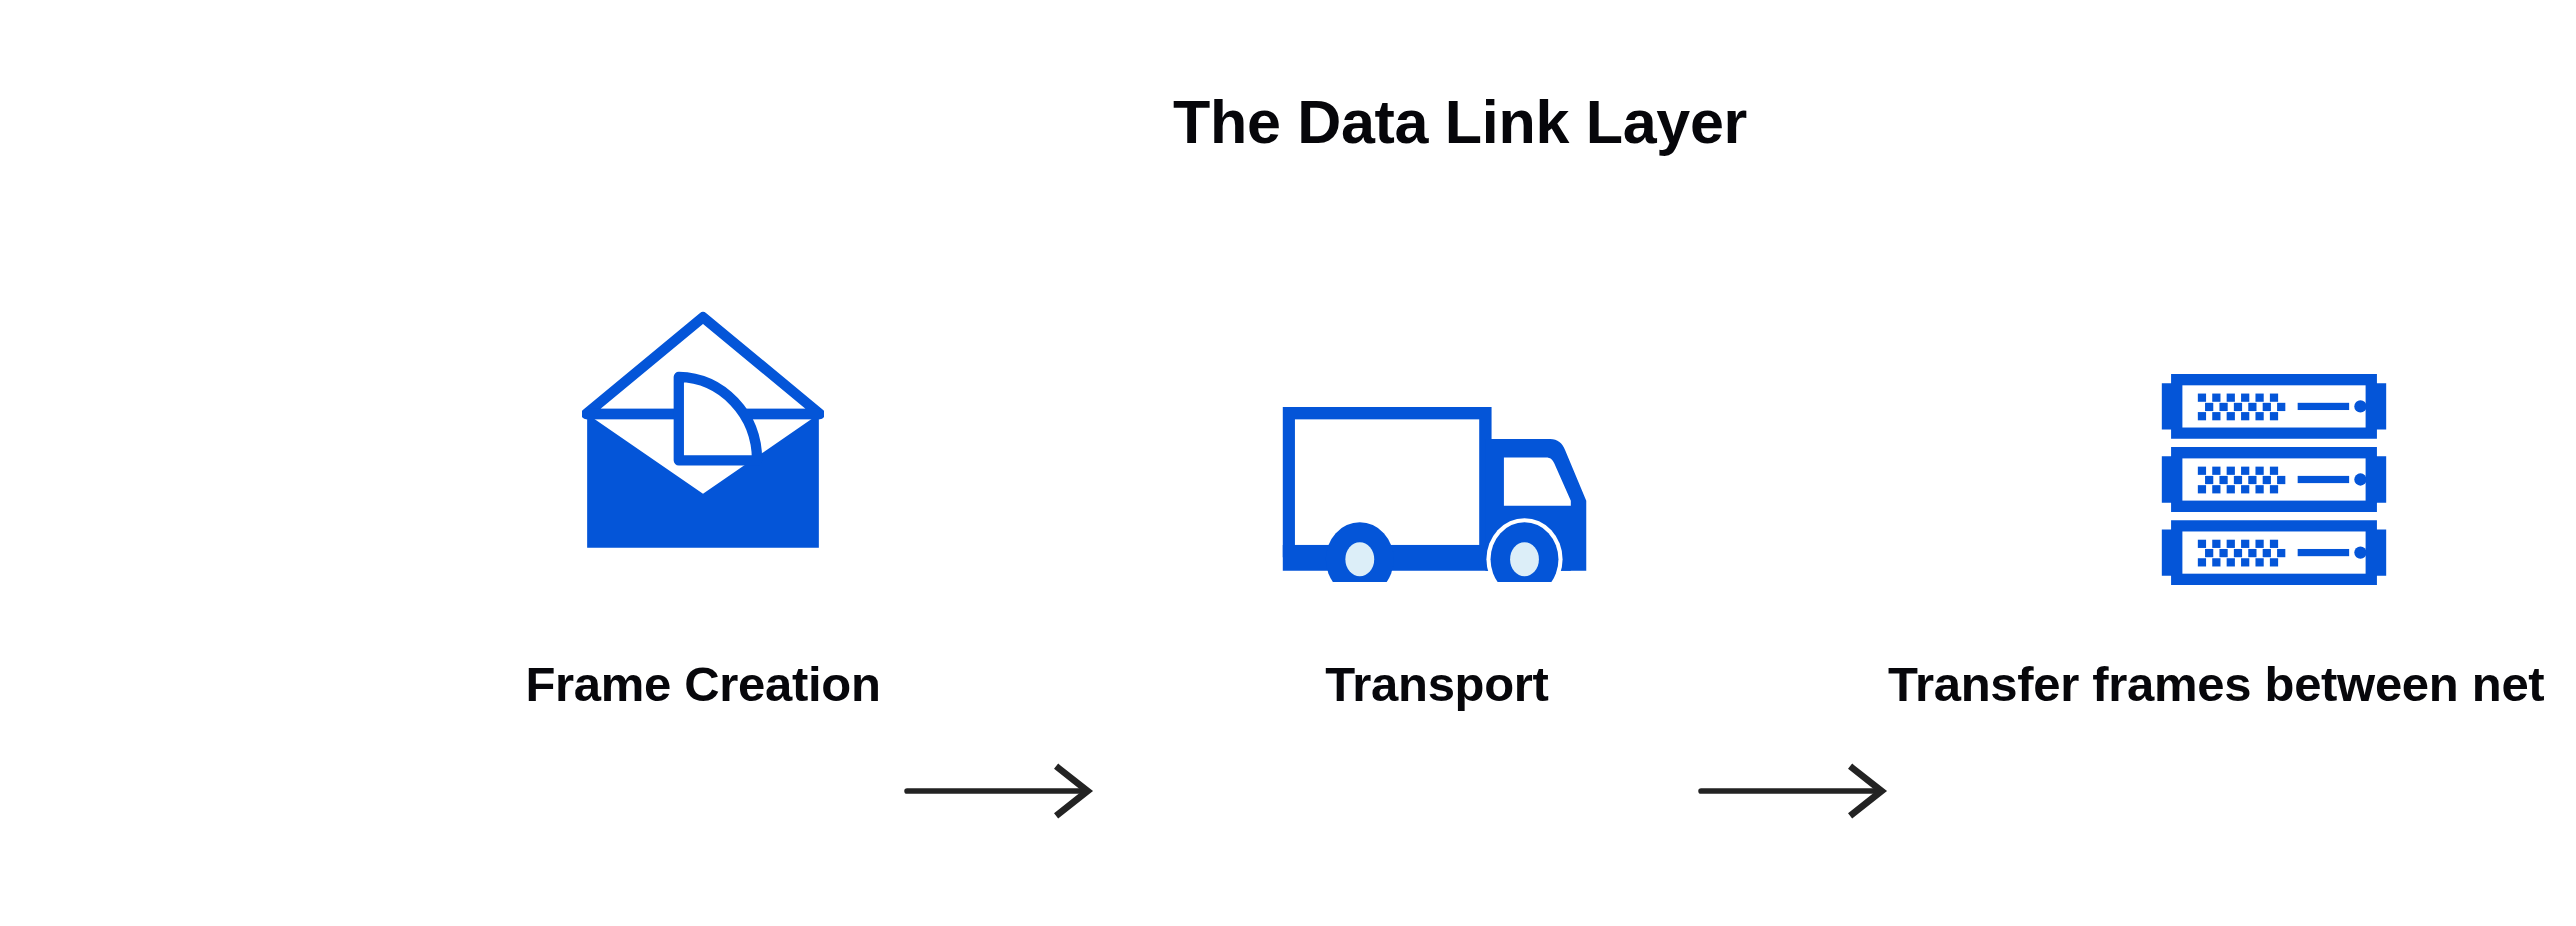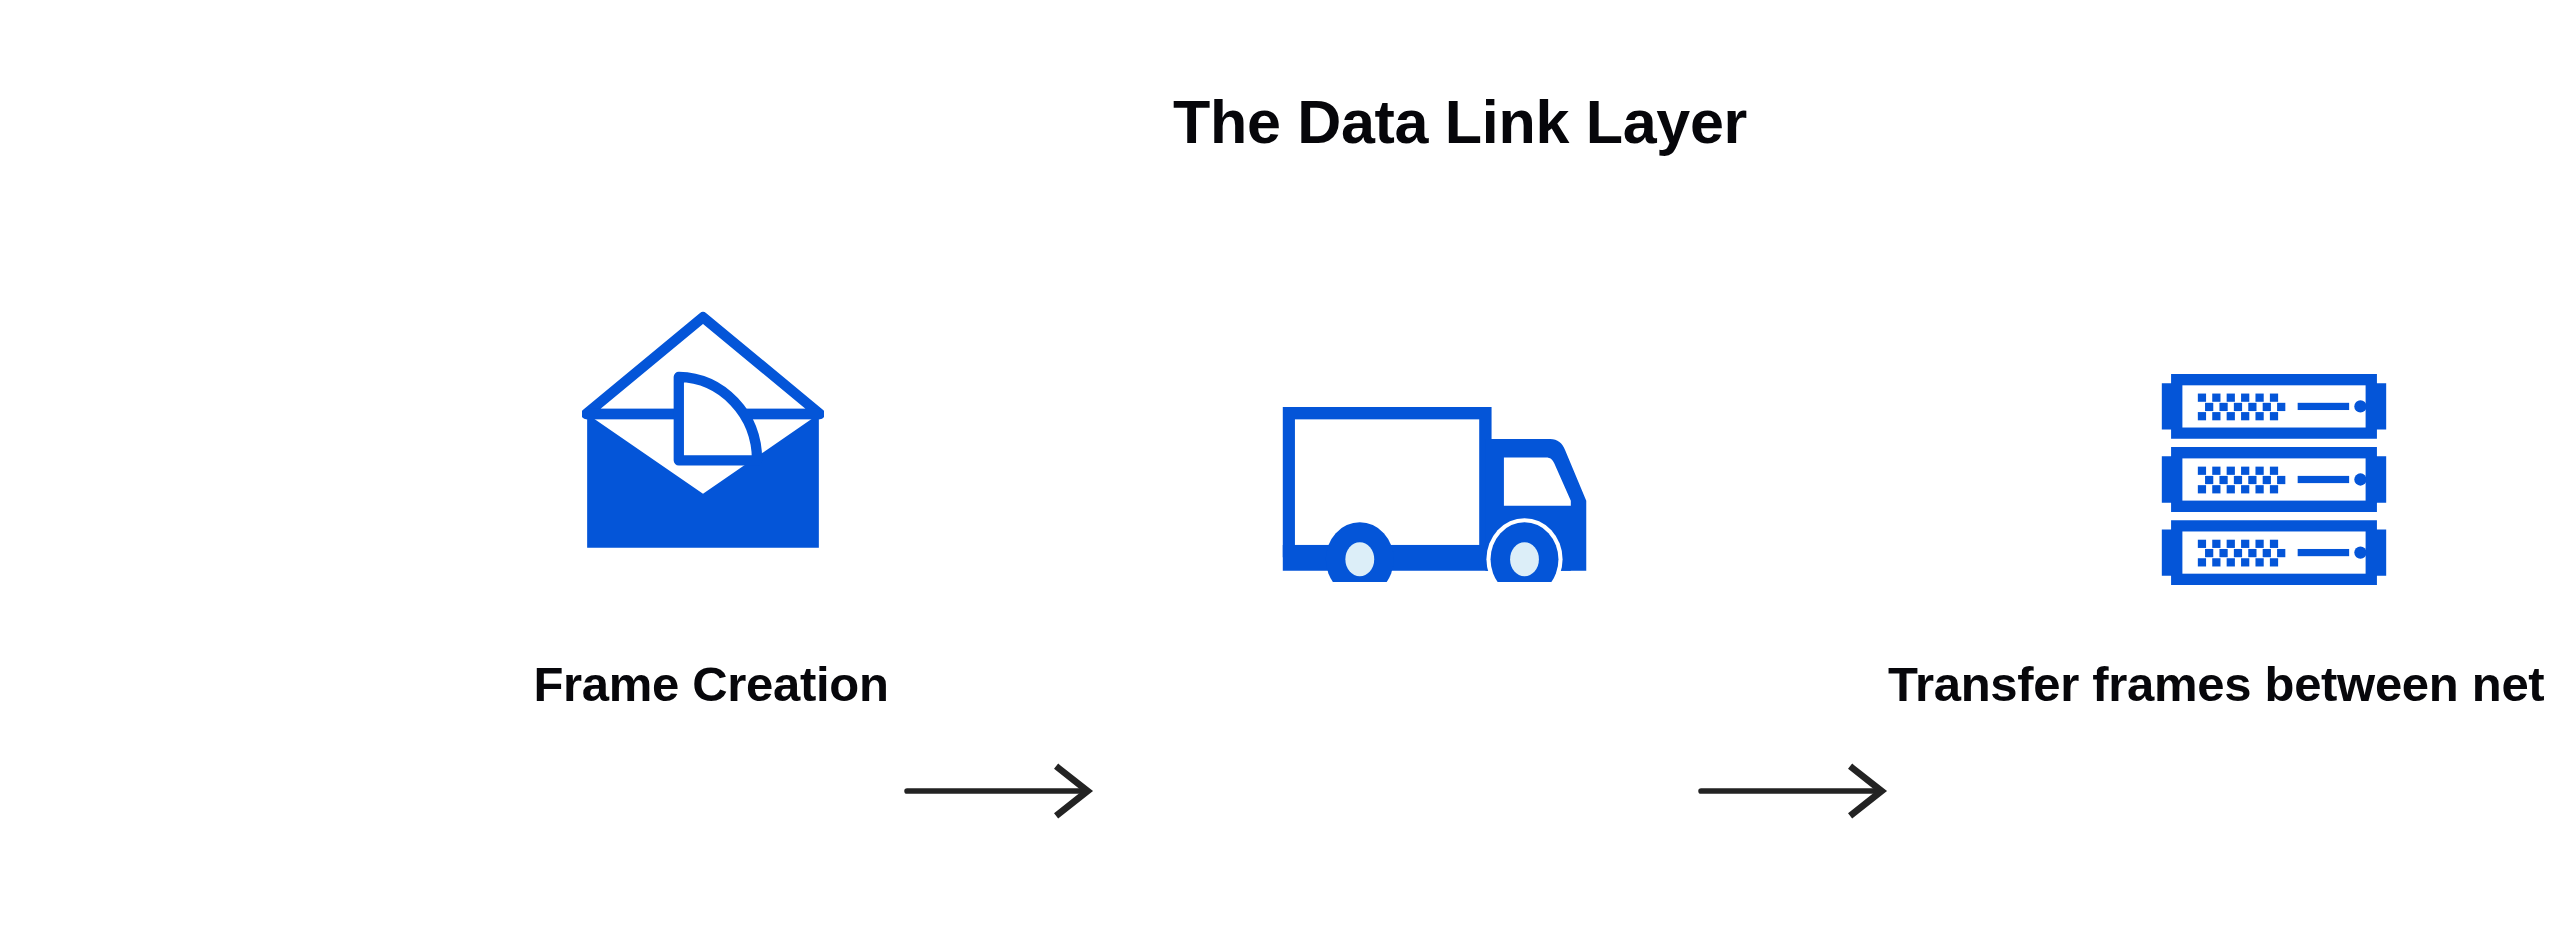--- a/index.html
+++ b/index.html
@@ -61,21 +61,21 @@
   }
   .step-icon svg {
     display: block;
     position: absolute;
     left: 50%;
     transform: translateX(-50%);
   }
   .step-label {
     position: absolute;
     top: 371px;
-    left: 8px;
+    left: 0;
     width: 100%;
     text-align: center;
     font-size: 49px;
     font-weight: 700;
     color: #07070b;
     letter-spacing: -0.3px;
     line-height: 1;
     white-space: nowrap;
   }
 
@@ -146,20 +146,21 @@
           <path d="M430 98 L512 98 C520 98 525 102 528 110 L560 182 L560 192 L430 192 Z" fill="#ffffff"></path>
 
           <ellipse cx="150" cy="296" rx="66" ry="72" fill="#0455D8"></ellipse>
           <ellipse cx="150" cy="296" rx="28" ry="33" fill="#DCEEF8"></ellipse>
 
           <ellipse cx="470" cy="296" rx="74" ry="80" fill="#ffffff"></ellipse>
           <ellipse cx="470" cy="296" rx="66" ry="72" fill="#0455D8"></ellipse>
           <ellipse cx="470" cy="296" rx="28" ry="33" fill="#DCEEF8"></ellipse>
         </svg>
       </div>
+      <div class="step-label">Transport</div>
     </div>
 
     <svg class="arrow" id="arrow-2" width="196" height="62" viewBox="0 0 380 120" aria-hidden="true">
       <line x1="6" y1="60" x2="352" y2="60" stroke="#232323" stroke-width="11" stroke-linecap="round"></line>
       <polyline points="300,16 356,60 300,104" fill="none" stroke="#232323" stroke-width="13" stroke-linecap="square" stroke-linejoin="miter"></polyline>
     </svg>
 
     <div class="step" id="step-servers">
       <div class="step-icon">
         <svg width="237" height="211" viewBox="0 0 460 410" aria-hidden="true">

